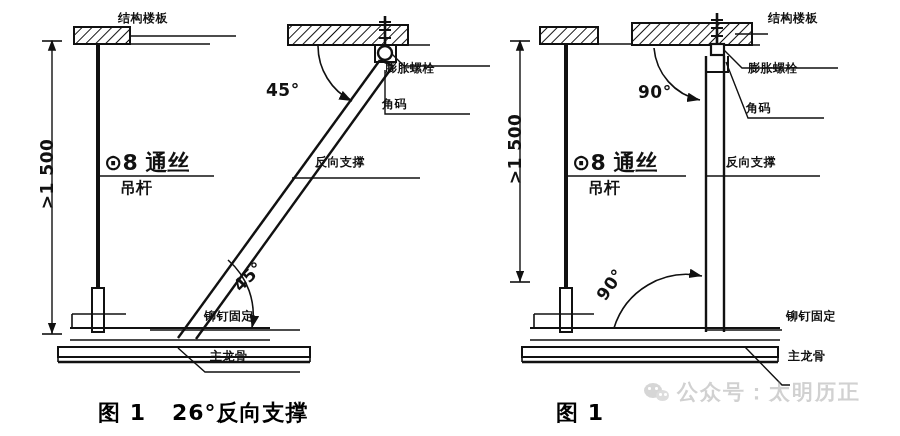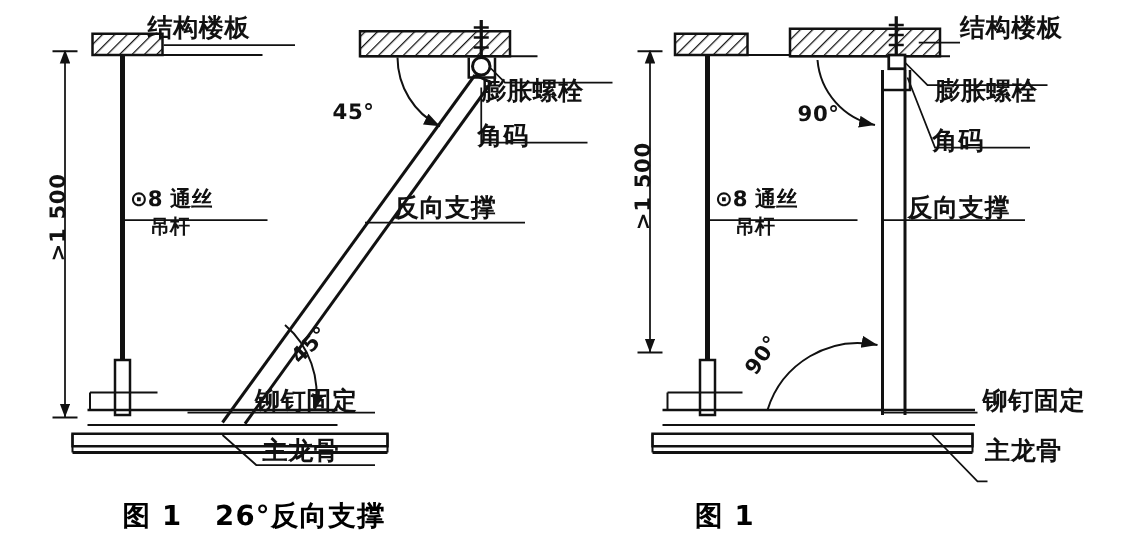--- a/index.html
+++ b/index.html
@@ -13,35 +13,35 @@
 
   .lbl{
     position:absolute;
     font-family:"DejaVu Sans","Liberation Sans",sans-serif;
     font-weight:700;
     color:#111;
     white-space:nowrap;
     line-height:1.05;
     letter-spacing:.5px;
   }
-  .cn{font-size:20px;}
+  .cn{font-size:12px;}
   .ang{font-size:17px;font-weight:700;}
   .dim{
     font-size:17px;font-weight:700;
     transform-origin:center center;
   }
   .rot{transform:rotate(-90deg);}
   .caption{
     position:absolute;
     font-size:22px;font-weight:700;
     letter-spacing:1px;
     color:#000;
   }
   .rod-note{position:absolute;text-align:left;}
-  .rod-note .l1{font-size:17px;font-weight:700;}
+  .rod-note .l1{font-size:22px;font-weight:700;}
   .rod-note .l2{font-size:16px;font-weight:700;padding-left:16px;}
 
   
   #wm{
     position:absolute;
     display:flex;align-items:center;gap:7px;
     opacity:.40;
     pointer-events:none;
   }
   #wm .wmtxt{
@@ -275,14 +275,25 @@
   <div class="lbl cn" style="left:726px;top:156px;">反向支撑</div>
 
   <div class="lbl ang" style="left:594px;top:276px;transform:rotate(-55deg);">90°</div>
 
   <div class="lbl cn" style="left:786px;top:310px;">铆钉固定</div>
 
   <div class="lbl cn" style="left:788px;top:350px;">主龙骨</div>
 
   <div class="caption" style="left:556px;top:398px;">图 1</div>
 
+  <div id="wm" style="left:644px;top:378px;">
+    <span class="wmlogo">
+      <span class="b1"></span>
+      <span class="b2"></span>
+      <span class="d" style="left:4px;top:6px;"></span>
+      <span class="d" style="left:11px;top:6px;"></span>
+      <span class="d" style="left:15px;top:12px;"></span>
+      <span class="d" style="left:20px;top:12px;"></span>
+    </span>
+    <span class="wmtxt">公众号：太明历正</span>
+  </div>
 
 </div>
 
 </body></html>

